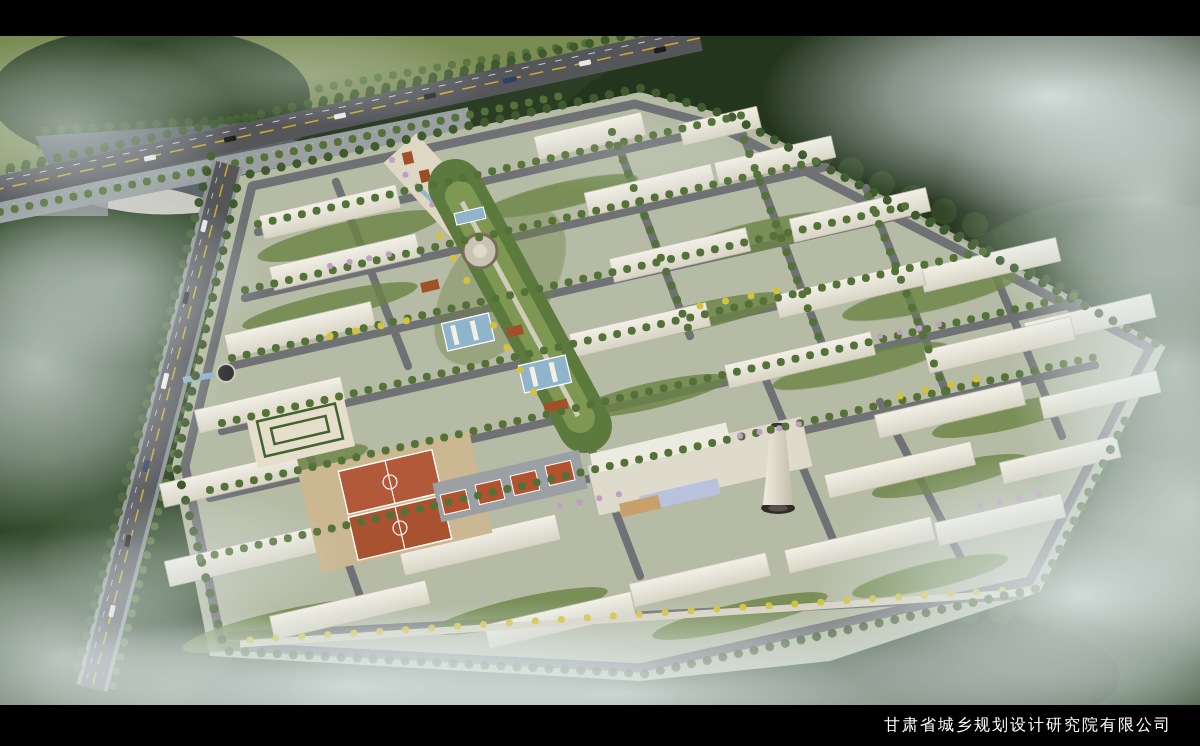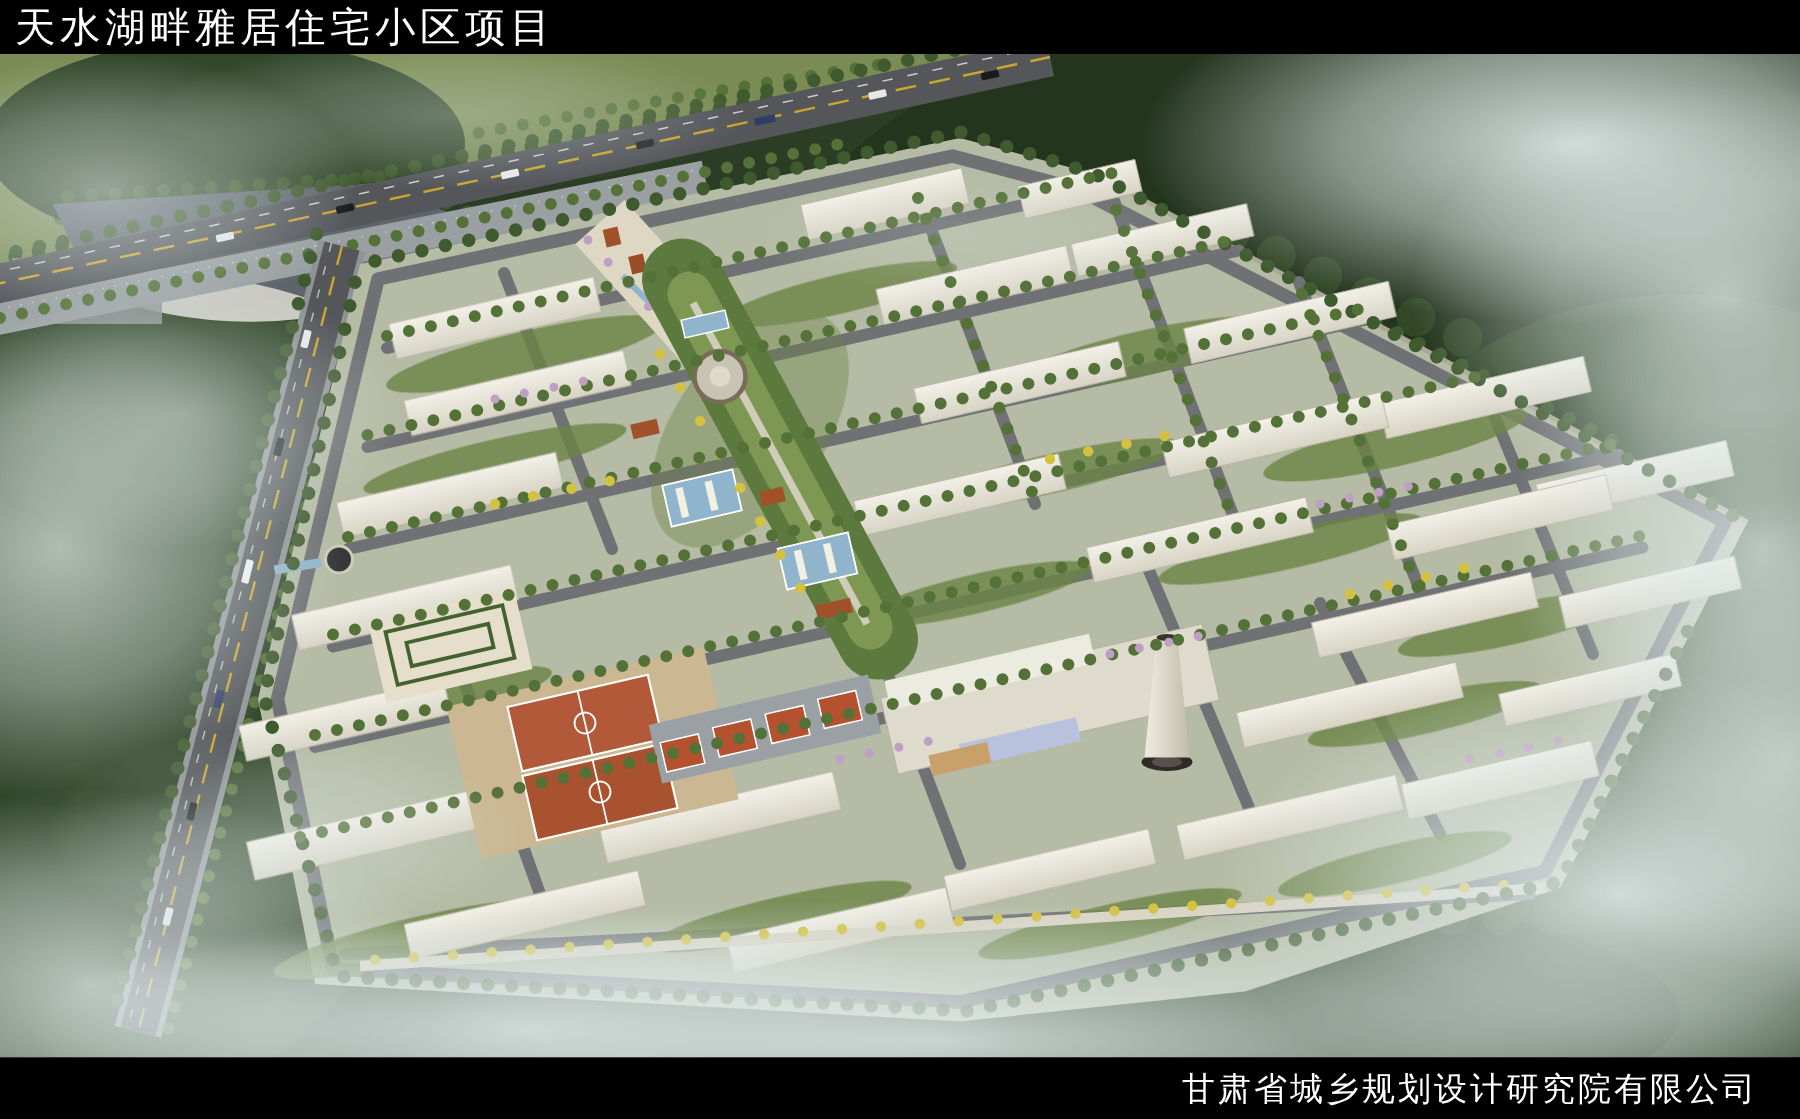--- a/index.html
+++ b/index.html
@@ -3,40 +3,37 @@
 <meta charset="utf-8">
 <style>
   html,body{margin:0;padding:0;background:#000;}
   .stage{position:relative;width:1200px;height:746px;background:#000;overflow:hidden;
          font-family:"Liberation Serif","DejaVu Serif",serif;}
   .bar{position:absolute;left:0;width:100%;background:#000;color:#fff;z-index:5;
        display:flex;align-items:center;}
   .bar.top{top:0;height:36px;}
   .bar.bottom{bottom:0;height:41px;justify-content:flex-end;}
   .bar.top span{margin-left:10px;font-size:27px;letter-spacing:3px;font-weight:500;}
-  .bar.bottom span{margin-right:28px;font-size:22px;letter-spacing:2px;}
+  .bar.bottom span{margin-right:28px;font-size:16px;letter-spacing:2px;}
   .scene{position:absolute;top:36px;left:0;width:1200px;height:669px;}
   svg{display:block;}
   .b{fill:url(#bg);stroke:#b9b6a6;stroke-width:.6;}
   .r{stroke:#6f7174;stroke-width:8;fill:none;stroke-linecap:round;stroke-linejoin:round;}
   .t{stroke:#3f5a2e;stroke-width:9;fill:none;stroke-linecap:round;stroke-dasharray:0,16;}
   .t2{stroke:#547138;stroke-width:8;fill:none;stroke-linecap:round;stroke-dasharray:0,15;}
   .tc{stroke:#314726;stroke-width:26;fill:none;stroke-linecap:round;stroke-dasharray:0,34;}
   .ty{stroke:#d3c13f;stroke-width:7;fill:none;stroke-linecap:round;stroke-dasharray:0,26;}
   .tp{stroke:#bf9fc4;stroke-width:6;fill:none;stroke-linecap:round;stroke-dasharray:0,20;}
   .car{rx:1;ry:1;}
 </style>
 </head>
 <body>
 
 <div class="stage">
 
-  <div class="bar top">
-    <span>天水湖畔雅居住宅小区项目</span>
-  </div>
 
   <div class="scene">
   <svg width="1200" height="669" viewBox="0 0 1200 669">
     <defs>
       <linearGradient id="bg" x1="0" y1="0" x2="0" y2="1">
         <stop offset="0" stop-color="#f3f1e8"></stop>
             <stop offset="1" stop-color="#d7d4c5"></stop>
       </linearGradient>
       <linearGradient id="chim" x1="0" y1="0" x2="1" y2="0">
         <stop offset="0" stop-color="#efece1"></stop>

